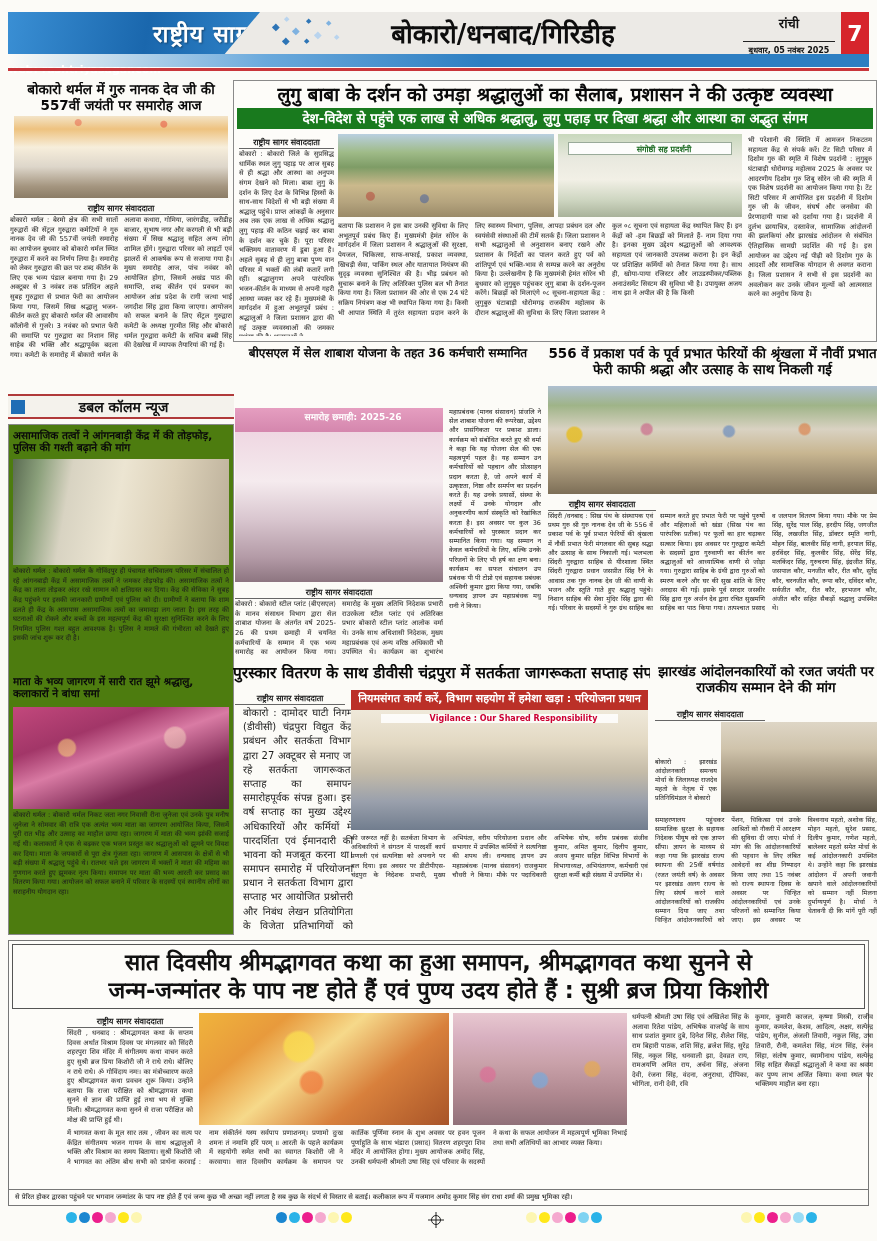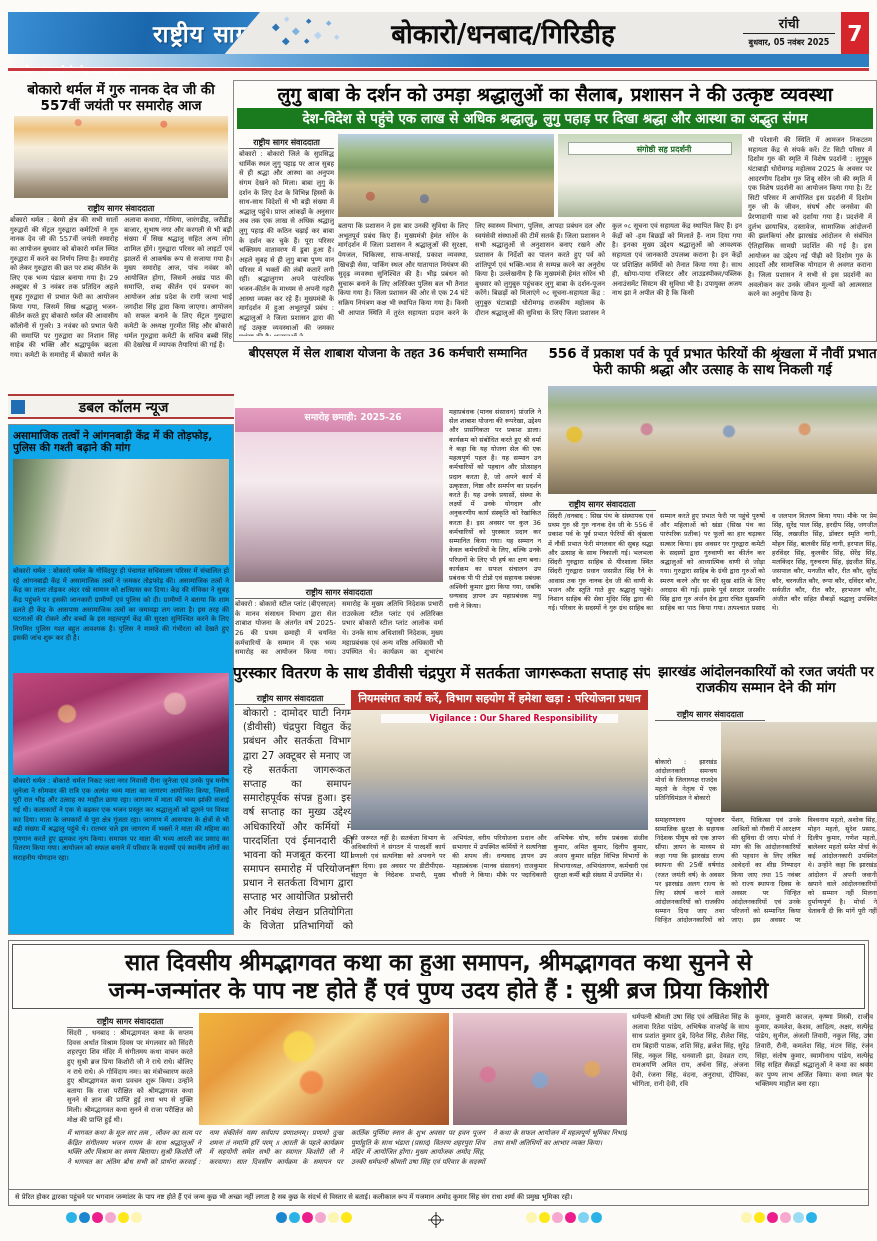--- a/index.html
+++ b/index.html
@@ -18,21 +18,21 @@
     clip-path:polygon(0 0,100% 0,86% 100%,0 100%);
     display:flex; align-items:center; justify-content:flex-end;
   }
   .mast-title { color:#fff; font-weight:bold; font-size:23px; letter-spacing:1px; text-shadow:1px 1px 2px rgba(0,0,0,.4); }
   .diamond-pattern { position:absolute; left:262px; top:3px; width:90px; height:36px; }
   .dm { position:absolute; font-size:10px; color:#7fb2e0; }
   .dm.b { color:#2e75b6; } .dm.l { color:#b9d4ee; } .dm.s { font-size:7px; }
   .region-title { position:absolute; left:330px; top:3px; width:330px; height:38px; text-align:center;
     font-size:26px; font-weight:bold; color:#0d0d0d; white-space:nowrap; overflow:hidden; }
   .edition-box { position:absolute; right:34px; top:2px; width:92px; height:38px; text-align:center; }
-  .edition-name { font-size:13px; font-weight:bold; border-bottom:1.5px solid #222; padding-bottom:1px; }
+  .edition-name { font-size:13px; font-weight:bold; border-bottom:1.5px solid #222; padding-bottom:9px; }
   .edition-date { font-size:8px; font-weight:bold; padding-top:2px; white-space:nowrap; }
   .page-badge { position:absolute; right:0; top:0; width:28px; height:42px; background:#d6252c;
     color:#fff; font-size:22px; font-weight:bold; display:flex; align-items:center; justify-content:center; }
   .web-strip { position:absolute; left:8px; top:54px; width:861px; height:13px;
     background:linear-gradient(90deg,#fcfbf7 0%,#6aa9dc 30%,#2e7fc2 55%,#2e7fc2 100%);
     color:#fff; font-size:11px; font-weight:bold; text-align:left; padding:9px 6px 0 0; }
   .red-rule { position:absolute; left:8px; top:68px; width:861px; height:3px; background:#c9363b; }
   
   .headline { font-weight:bold; color:#0a0a0a; text-align:center; line-height:1.18; }
   .byline { font-weight:bold; font-size:8px; text-align:center; color:#222;
@@ -50,21 +50,21 @@
       radial-gradient(circle at 70% 10%, rgba(230,80,60,.55) 0 3px, transparent 4px),
       radial-gradient(circle at 30% 8%, rgba(230,80,60,.45) 0 3px, transparent 4px),
       linear-gradient(180deg,#f3e4c8 0%,#eec27f 16%,#f7eedb 38%,#ddd6ca 62%,#a4957f 86%,#8b7c66 100%); }
   .a1-byline { position:absolute; left:14px; top:202px; width:214px; }
   .a1-body { position:absolute; left:10px; top:216px; width:222px; height:174px; }
   .dcn-bar { position:absolute; left:8px; top:394px; width:226px; height:25px;
     border-top:2.5px solid #b03a3a; border-bottom:2.5px solid #b03a3a;
     display:flex; align-items:center; background:#f4f2ec; }
   .dcn-sq { width:14px; height:14px; background:#1f6db5; margin:0 8px 0 3px; }
   .dcn-title { font-size:14px; font-weight:bold; flex:1; text-align:center; padding-right:20px; white-space:nowrap; overflow:hidden; }
-  .left-box { position:absolute; left:8px; top:424px; width:226px; height:511px; border:1px solid #8a8a8a; padding:4px; background:#0ea5e9; }
+  .left-box { position:absolute; left:8px; top:424px; width:226px; height:511px; border:1px solid #8a8a8a; padding:4px; background:#4d7c0f; }
   .ang-headline { font-size:10.5px; text-align:left; height:28px; overflow:hidden; }
   .ph-anganwadi { position:relative; width:216px; height:106px; margin:2px 0;
     background:linear-gradient(100deg,#5a6b52 0%,#8ba07b 12%,#d8d3c2 26%,#ece5d2 48%,#ddd2ba 70%,#b9ad97 100%); display:block; }
   .ang-body { height:104px; margin-top:2px; }
   .jag-headline { font-size:10.5px; text-align:left; height:30px; overflow:hidden; margin-top:4px; }
   .ph-jagran { position:relative; width:216px; height:102px; margin:2px 0;
     background:
       radial-gradient(circle at 25% 40%, rgba(255,220,120,.5) 0 8px, transparent 10px),
       radial-gradient(circle at 75% 30%, rgba(255,240,200,.4) 0 10px, transparent 12px),
       linear-gradient(160deg,#c2487c 0%,#a23668 28%,#d97ba4 46%,#7e2a55 72%,#54203e 100%); display:block; }
@@ -139,21 +139,21 @@
     background:
       radial-gradient(circle at 40% 30%, rgba(250,220,80,.8) 0 14px, transparent 17px),
       radial-gradient(circle at 45% 62%, rgba(240,120,60,.7) 0 10px, transparent 13px),
       linear-gradient(140deg,#f0b43c 0%,#e89a3c 24%,#f6d98a 44%,#d8803c 68%,#a85428 100%); }
   .ph-audience { left:444px; top:72px; width:174px; height:112px;
     background:
       radial-gradient(circle at 20% 55%, rgba(220,110,150,.7) 0 7px, transparent 9px),
       radial-gradient(circle at 50% 60%, rgba(120,170,220,.7) 0 7px, transparent 9px),
       radial-gradient(circle at 80% 50%, rgba(230,170,80,.7) 0 7px, transparent 9px),
       linear-gradient(180deg,#e8c8d0 0%,#d8b0c0 22%,#c8a0a8 46%,#b08890 72%,#907078 100%); }
-  .bh-under { position:absolute; left:58px; top:188px; width:560px; height:50px;font-style:italic; }
+  .bh-under { position:absolute; left:58px; top:188px; width:560px; height:50px; }
   .bh-col5 { position:absolute; left:623px; top:72px; width:117px; height:166px; }
   .bh-col6 { position:absolute; left:746px; top:72px; width:118px; height:166px; }
   .bh-final { position:absolute; left:0; right:0; bottom:0; height:16px; border-top:1px solid #777;
     font-size:6.8px; line-height:15px; padding:0 6px; white-space:nowrap; overflow:hidden; text-align:justify;margin-top:23px; }
   
   .dots-row { position:absolute; left:0; top:1212px; width:877px; height:16px; }
   .dot-group { position:absolute; display:flex; gap:2px; }
   .dot { width:11px; height:11px; border-radius:50%; display:inline-block; }
   .reg-mark { position:absolute; left:428px; top:0; width:16px; height:16px; }
 </style>
@@ -194,20 +194,21 @@
 
   <div class="dcn-bar">
     <span class="dcn-sq"></span>
     <span class="dcn-title">डबल कॉलम न्यूज</span>
   </div>
 
   <div class="left-box">
     <div class="headline ang-headline">असामाजिक तत्वों ने आंगनबाड़ी केंद्र में की तोड़फोड़, पुलिस की गश्ती बढ़ाने की मांग</div>
     <div class="photo ph-anganwadi" style="position:relative;"></div>
     <div class="body-text ang-body clip">बोकारो थर्मल : बोकारो थर्मल के गोविंदपुर ही पंचायत सचिवालय परिसर में संचालित हो रहे आंगनबाड़ी केंद्र में असामाजिक तत्वों ने जमकर तोड़फोड़ की। असामाजिक तत्वों ने केंद्र का ताला तोड़कर अंदर रखे सामान को क्षतिग्रस्त कर दिया। केंद्र की सेविका ने सुबह केंद्र पहुंचने पर इसकी जानकारी ग्रामीणों एवं पुलिस को दी। ग्रामीणों ने बताया कि शाम ढलते ही केंद्र के आसपास असामाजिक तत्वों का जमावड़ा लग जाता है। इस तरह की घटनाओं की रोकने और बच्चों के इस महत्वपूर्ण केंद्र की सुरक्षा सुनिश्चित करने के लिए नियमित पुलिस गश्त बहुत आवश्यक है। पुलिस ने मामले की गंभीरता को देखते हुए इसकी जांच शुरू कर दी है।</div>
+    <div class="headline jag-headline">माता के भव्य जागरण में सारी रात झूमे श्रद्धालु, कलाकारों ने बांधा समां</div>
     <div class="photo ph-jagran" style="position:relative;"></div>
     <div class="body-text jag-body clip">बोकारो थर्मल : बोकारो थर्मल निकट जता नगर निवासी रीना जुनेजा एवं उनके पुत्र मनीष जुनेजा ने सोमवार की रात्रि एक अत्यंत भव्य माता का जागरण आयोजित किया, जिसमें पूरी रात भीड़ और उत्साह का माहौल छाया रहा। जागरण में माता की भव्य झांकी सजाई गई थी। कलाकारों ने एक से बढ़कर एक भजन प्रस्तुत कर श्रद्धालुओं को झूमने पर विवश कर दिया। माता के जयकारों से पूरा क्षेत्र गूंजता रहा। जागरण में आसपास के क्षेत्रों से भी बड़ी संख्या में श्रद्धालु पहुंचे थे। रातभर चले इस जागरण में भक्तों ने माता की महिमा का गुणगान करते हुए झूमकर नृत्य किया। समापन पर माता की भव्य आरती कर प्रसाद का वितरण किया गया। आयोजन को सफल बनाने में परिवार के सदस्यों एवं स्थानीय लोगों का सराहनीय योगदान रहा।</div>
   </div>
 
   <div class="main-box">
     <div class="headline main-headline">लुगु बाबा के दर्शन को उमड़ा श्रद्धालुओं का सैलाब, प्रशासन ने की उत्कृष्ट व्यवस्था</div>
     <div class="main-subhead">देश-विदेश से पहुंचे एक लाख से अधिक श्रद्धालु, लुगु पहाड़ पर दिखा श्रद्धा और आस्था का अद्भुत संगम</div>
     <div class="main-content">
       <div class="byline main-byline">राष्ट्रीय सागर संवाददाता</div>
       <div class="body-text main-col1 clip">बोकारो : बोकारो जिले के सुप्रसिद्ध धार्मिक स्थल लुगु पहाड़ पर आज सुबह से ही श्रद्धा और आस्था का अनुपम संगम देखने को मिला। बाबा लुगु के दर्शन के लिए देश के विभिन्न हिस्सों के साथ-साथ विदेशों से भी बड़ी संख्या में श्रद्धालु पहुंचे। प्राप्त आंकड़ों के अनुसार अब तक एक लाख से अधिक श्रद्धालु लुगु पहाड़ की कठिन चढ़ाई कर बाबा के दर्शन कर चुके हैं। पूरा परिसर भक्तिमय वातावरण में डूबा हुआ है। अहले सुबह से ही लुगु बाबा पुण्य वान परिसर में भक्तों की लंबी कतारें लगी रहीं। श्रद्धालुगण अपने पारंपरिक भजन-कीर्तन के माध्यम से अपनी गहरी आस्था व्यक्त कर रहे हैं। मुख्यमंत्री के मार्गदर्शन में हुआ अभूतपूर्व प्रबंध : श्रद्धालुओं ने जिला प्रशासन द्वारा की गई उत्कृष्ट व्यवस्थाओं की जमकर प्रशंसा की है। श्रद्धालुओं ने</div>

